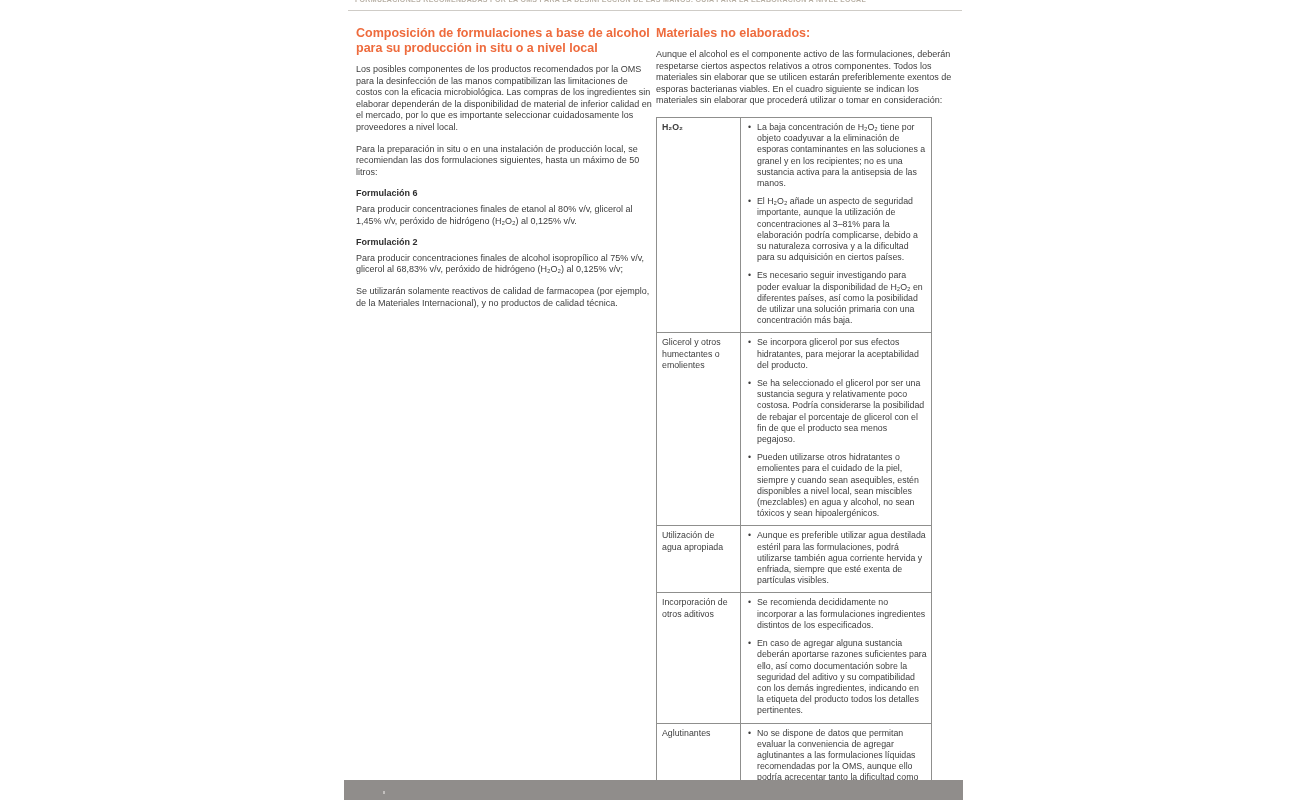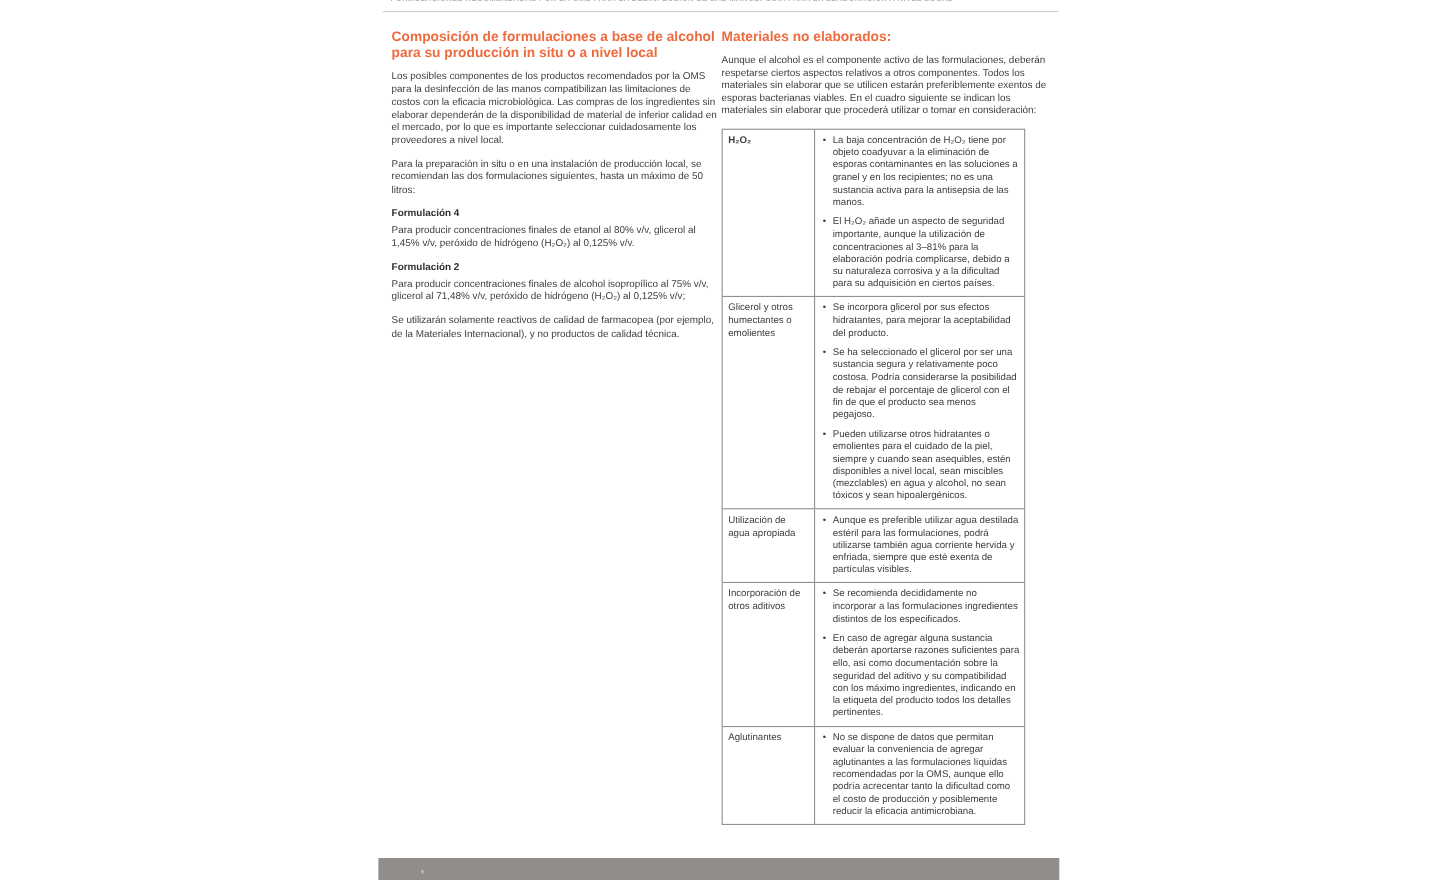--- a/index.html
+++ b/index.html
@@ -46,38 +46,39 @@
 
   <div class="running-header">
     <span>FORMULACIONES RECOMENDADAS POR LA OMS PARA LA DESINFECCIÓN DE LAS MANOS: GUÍA PARA LA ELABORACIÓN A NIVEL LOCAL</span>
   </div>
   <div class="top-rule"></div>
 
   <div class="col-left">
     <h2 class="sec">Composición de formulaciones a base de alcohol para su producción in situ o a nivel local</h2>
     <p class="body">Los posibles componentes de los productos recomendados por la OMS para la desinfección de las manos compatibilizan las limitaciones de costos con la eficacia microbiológica. Las compras de los ingredientes sin elaborar dependerán de la disponibilidad de material de inferior calidad en el mercado, por lo que es importante seleccionar cuidadosamente los proveedores a nivel local.</p>
     <p class="body">Para la preparación in situ o en una instalación de producción local, se recomiendan las dos formulaciones siguientes, hasta un máximo de 50 litros:</p>
-    <p class="sub">Formulación 4</p>
+    <p class="sub">Formulación 6</p>
     <p class="body">Para producir concentraciones finales de etanol al 80% v/v, glicerol al 1,45% v/v, peróxido de hidrógeno (H₂O₂) al 0,125% v/v.</p>
     <p class="sub">Formulación 2</p>
-    <p class="body">Para producir concentraciones finales de alcohol isopropílico al 75% v/v, glicerol al 71,48% v/v, peróxido de hidrógeno (H₂O₂) al 0,125% v/v;</p>
+    <p class="body">Para producir concentraciones finales de alcohol isopropílico al 75% v/v, glicerol al 68,83% v/v, peróxido de hidrógeno (H₂O₂) al 0,125% v/v;</p>
     <p class="body">Se utilizarán solamente reactivos de calidad de farmacopea (por ejemplo, de la Materiales Internacional), y no productos de calidad técnica.</p>
   </div>
 
   <div class="col-right">
     <h2 class="sec">Materiales no elaborados:</h2>
     <p class="body">Aunque el alcohol es el componente activo de las formulaciones, deberán respetarse ciertos aspectos relativos a otros componentes. Todos los materiales sin elaborar que se utilicen estarán preferiblemente exentos de esporas bacterianas viables. En el cuadro siguiente se indican los materiales sin elaborar que procederá utilizar o tomar en consideración:</p>
 
     <div class="mat-table">
 
       <div class="trow">
         <div class="tlabel">H₂O₂</div>
         <div class="tcell">
           <div class="bullet">La baja concentración de H₂O₂ tiene por objeto coadyuvar a la eliminación de esporas contaminantes en las soluciones a granel y en los recipientes; no es una sustancia activa para la antisepsia de las manos.</div>
           <div class="bullet">El H₂O₂ añade un aspecto de seguridad importante, aunque la utilización de concentraciones al 3–81% para la elaboración podría complicarse, debido a su naturaleza corrosiva y a la dificultad para su adquisición en ciertos países.</div>
+          <div class="bullet">Es necesario seguir investigando para poder evaluar la disponibilidad de H₂O₂ en diferentes países, así como la posibilidad de utilizar una solución primaria con una concentración más baja.</div>
         </div>
       </div>
 
       <div class="trow">
         <div class="tlabel normal">Glicerol y otros humectantes o emolientes</div>
         <div class="tcell">
           <div class="bullet">Se incorpora glicerol por sus efectos hidratantes, para mejorar la aceptabilidad del producto.</div>
           <div class="bullet">Se ha seleccionado el glicerol por ser una sustancia segura y relativamente poco costosa. Podría considerarse la posibilidad de rebajar el porcentaje de glicerol con el fin de que el producto sea menos pegajoso.</div>
           <div class="bullet">Pueden utilizarse otros hidratantes o emolientes para el cuidado de la piel, siempre y cuando sean asequibles, estén disponibles a nivel local, sean miscibles (mezclables) en agua y alcohol, no sean tóxicos y sean hipoalergénicos.</div>
         </div>
@@ -87,21 +88,21 @@
         <div class="tlabel normal">Utilización de agua apropiada</div>
         <div class="tcell">
           <div class="bullet">Aunque es preferible utilizar agua destilada estéril para las formulaciones, podrá utilizarse también agua corriente hervida y enfriada, siempre que esté exenta de partículas visibles.</div>
         </div>
       </div>
 
       <div class="trow">
         <div class="tlabel normal">Incorporación de otros aditivos</div>
         <div class="tcell">
           <div class="bullet">Se recomienda decididamente no incorporar a las formulaciones ingredientes distintos de los especificados.</div>
-          <div class="bullet">En caso de agregar alguna sustancia deberán aportarse razones suficientes para ello, así como documentación sobre la seguridad del aditivo y su compatibilidad con los máximo ingredientes, indicando en la etiqueta del producto todos los detalles pertinentes.</div>
+          <div class="bullet">En caso de agregar alguna sustancia deberán aportarse razones suficientes para ello, así como documentación sobre la seguridad del aditivo y su compatibilidad con los demás ingredientes, indicando en la etiqueta del producto todos los detalles pertinentes.</div>
         </div>
       </div>
 
       <div class="trow">
         <div class="tlabel normal">Aglutinantes</div>
         <div class="tcell">
           <div class="bullet">No se dispone de datos que permitan evaluar la conveniencia de agregar aglutinantes a las formulaciones líquidas recomendadas por la OMS, aunque ello podría acrecentar tanto la dificultad como el costo de producción y posiblemente reducir la eficacia antimicrobiana.</div>
         </div>
       </div>
 

